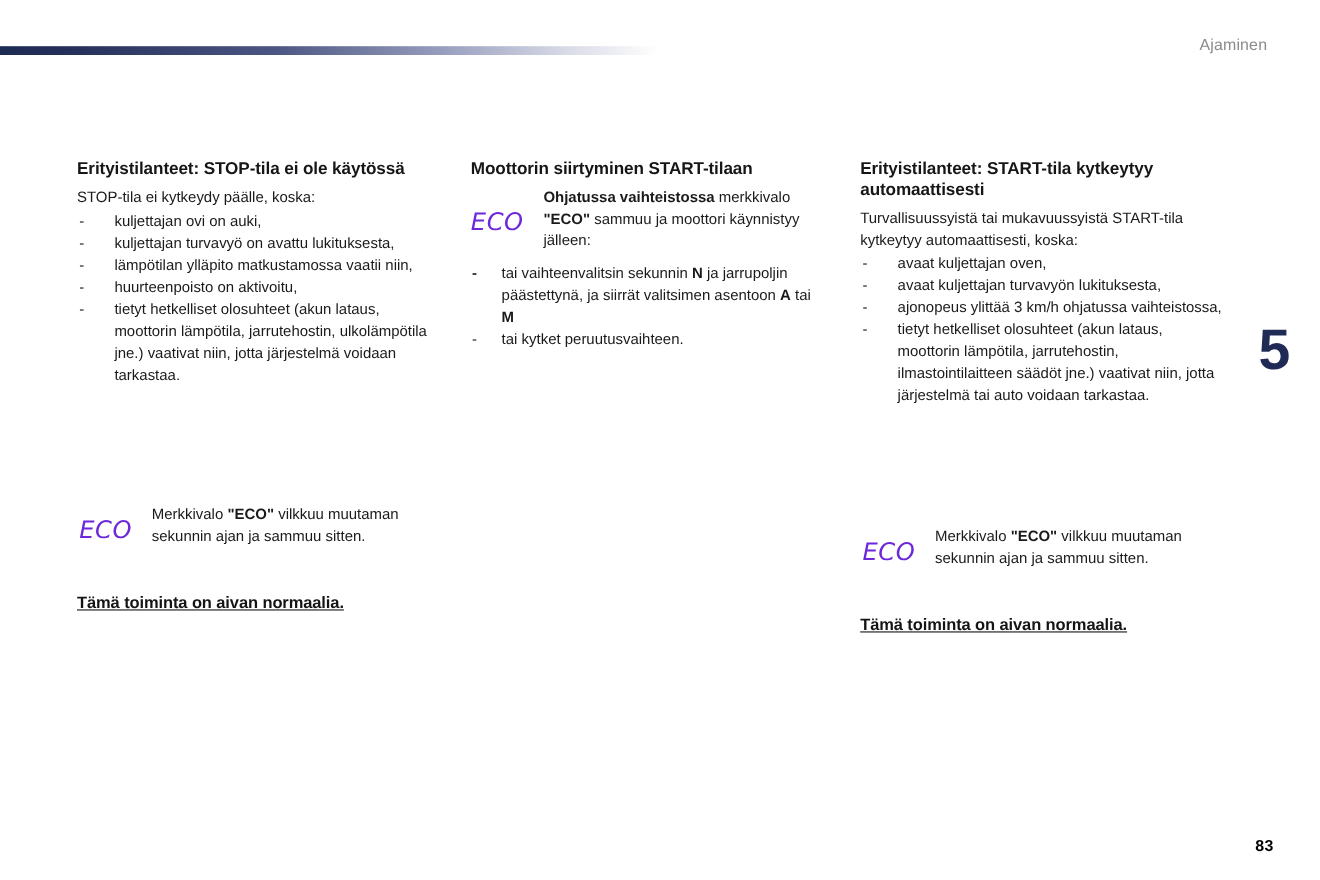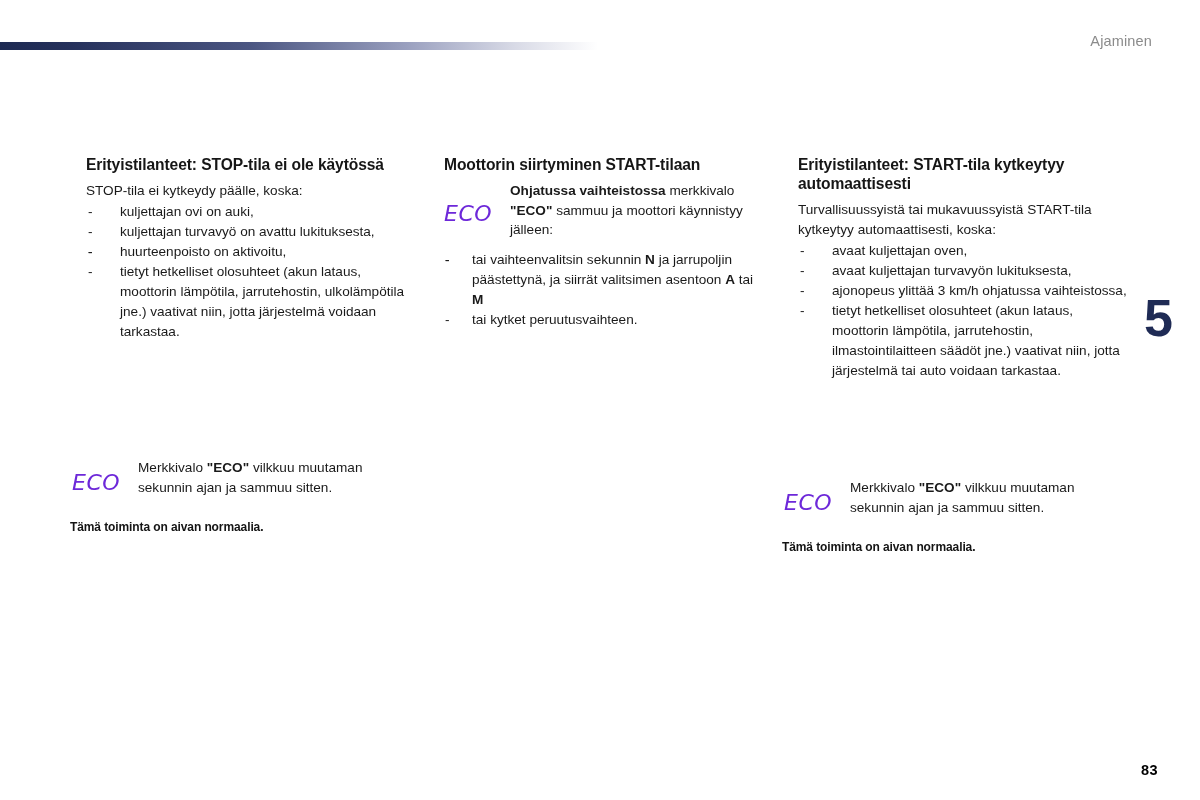--- a/index.html
+++ b/index.html
@@ -55,22 +55,21 @@
     bottom: 22px;
     font-size: 14.5px;
     font-weight: bold;
     color: #000000;
     letter-spacing: 0.4px;
   }
 
   
   .col {
     position: absolute;
-    top: 155px;
-    margin-left: 16px;
+    top: 144px;
   }
   .col-1 { left: 70px; width: 330px; }
   .col-2 { left: 428px; width: 322px; }
   .col-3 { left: 782px; width: 330px; }
 
   h2.section-title {
     margin: 0 0 7px 0;
     font-size: 15.6px;
     font-weight: bold;
     line-height: 1.23;
@@ -153,46 +152,47 @@
     left: 2px;
     top: 14px;
   }
   .note-row .note-text {
     margin-left: 68px;
     font-size: 13.6px;
     line-height: 1.46;
     color: #1a1a1a;
   }
   .note-footer {
-    margin-top: 16px;
-    font-size: 12px;
+    margin-top: 36px;
+    font-size: 15px;
     font-weight: bold;
     color: #141414;
     letter-spacing: -0.1px;
+    text-decoration: underline;
   }
 
   b, strong { font-weight: bold; }
 </style>
 </head>
 <body>
 
 <div class="header-rule"></div>
 <div class="header-title">Ajaminen</div>
 
 <div class="chapter-number">5</div>
 
 <div class="page-number">83</div>
 
 <div class="col col-1">
   <h2 class="section-title">Erityistilanteet: STOP-tila ei ole käytössä</h2>
   <p class="intro">STOP-tila ei kytkeydy päälle, koska:</p>
   <ul class="bullets" id="list-left">
       <li><span class="dash">-</span><span>kuljettajan ovi on auki,</span></li>
       <li><span class="dash">-</span><span>kuljettajan turvavyö on avattu lukituksesta,</span></li>
-      <li><span class="dash">-</span></li>
+      <li><span class="dash">-</span><span>lämpötilan ylläpito matkustamossa vaatii niin,</span></li>
       <li><span class="dash">-</span><span>huurteenpoisto on aktivoitu,</span></li>
       <li><span class="dash">-</span><span>tietyt hetkelliset olosuhteet (akun lataus, moottorin lämpötila, jarrutehostin, ulkolämpötila jne.) vaativat niin, jotta järjestelmä voidaan tarkastaa.</span></li>
     </ul>
 </div>
 
 <div class="col col-2">
   <h2 class="section-title">Moottorin siirtyminen START-tilaan</h2>
   <div class="eco-callout">
     <span class="eco-logo">ECO</span>
     <div class="eco-text">

